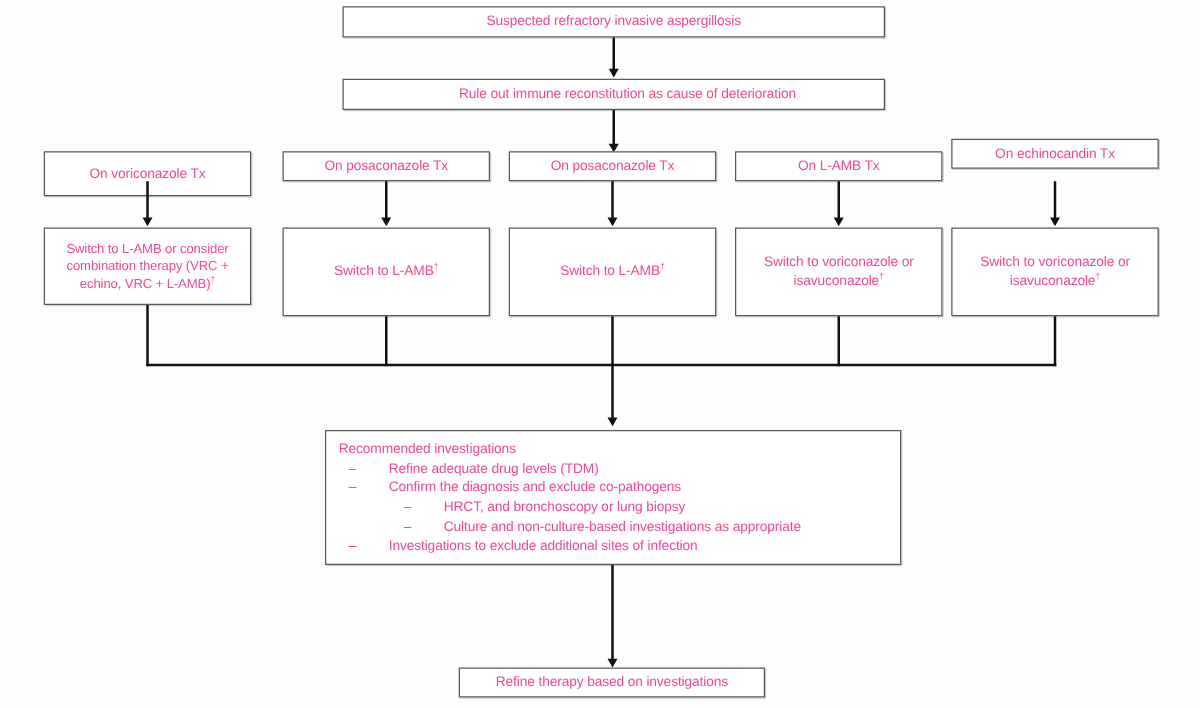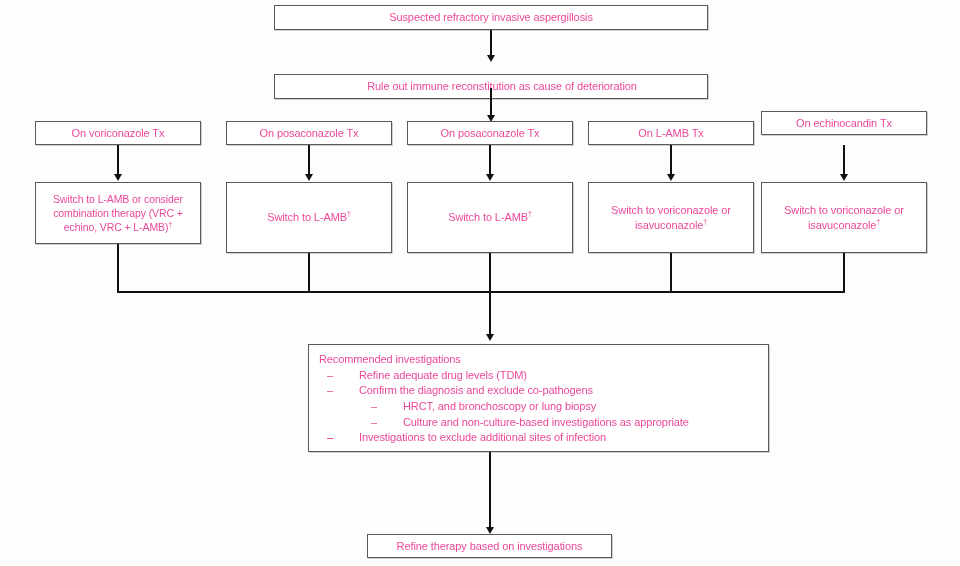--- a/index.html
+++ b/index.html
@@ -92,28 +92,28 @@
 
 <div id="canvas">
 
   <div class="node" style="left:274px; top:5px; width:434px; height:25px;">
     <span>Suspected refractory invasive aspergillosis</span>
   </div>
 
   <div class="vline" style="left:490px; top:30px; height:26px;"></div>
   <div class="arrow" style="left:486.5px; top:55px;"></div>
 
-  <div class="node" style="left:274px; top:74px; width:434px; height:25px;padding-left:28px;">
+  <div class="node" style="left:274px; top:63px; width:434px; height:25px;padding-left:28px;">
     <span>Rule out immune reconstitution as cause of deterioration</span>
   </div>
 
   <div class="vline" style="left:490px; top:88px; height:28px;"></div>
   <div class="arrow" style="left:486.5px; top:115px;"></div>
 
-  <div class="node" style="left:35px; top:121px; width:166px; height:24px;">
+  <div class="node" style="left:35px; top:121px; width:166px; height:36px;">
     <span>On voriconazole Tx</span>
   </div>
   <div class="vline" style="left:117px; top:145px; height:30px;"></div>
   <div class="arrow" style="left:113.5px; top:174px;"></div>
 
   <div class="node tight" style="left:35px; top:182px; width:166px; height:62px;">
     <span>
       <span>Switch to L-AMB or consider combination therapy (VRC + echino, VRC + L-AMB)</span><sup class="dag">†</sup>
     </span>
   </div>
@@ -169,21 +169,21 @@
       <span>Switch to voriconazole or isavuconazole</span><sup class="dag">†</sup>
     </span>
   </div>
   <div class="vline" style="left:843px; top:253px; height:40px;"></div>
 
   <div class="hline" style="left:117px; top:291px; width:728px;"></div>
 
   <div class="vline" style="left:489px; top:291px; height:44px;"></div>
   <div class="arrow" style="left:485.5px; top:334px;"></div>
 
-  <div class="node listbox" style="left:260px; top:344px; width:461px; height:108px;margin-left:48px;">
+  <div class="node listbox" style="left:260px; top:344px; width:461px; height:108px;">
     <div class="head">Recommended investigations</div>
     <ul>
       <li>
         <span class="dash">–</span>
         <span>Refine adequate drug levels (TDM)</span>
       </li>
       <li>
         <span class="dash">–</span>
         <span>Confirm the diagnosis and exclude co-pathogens</span>
       </li>

